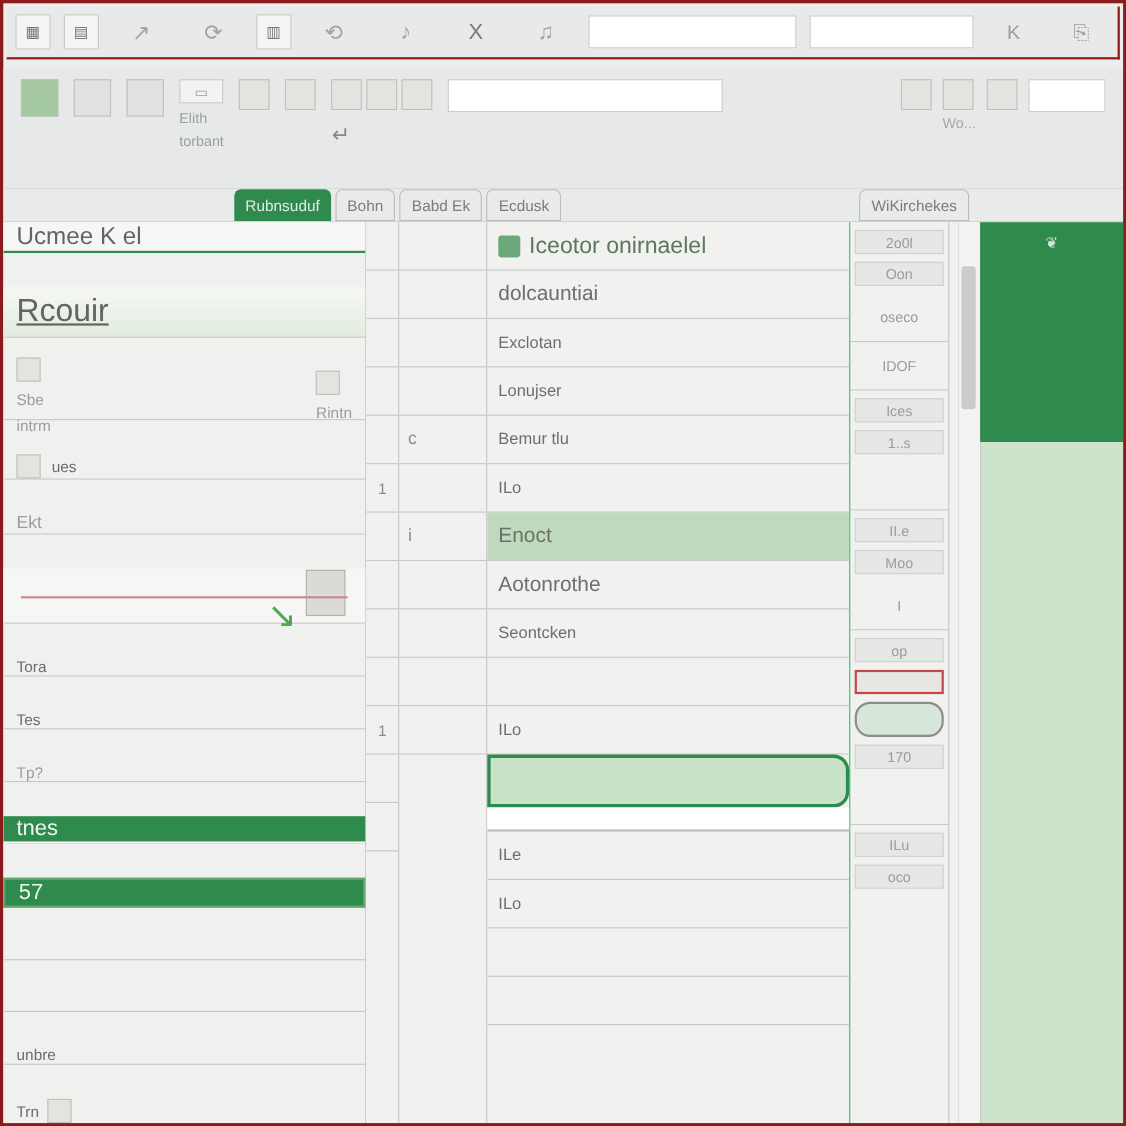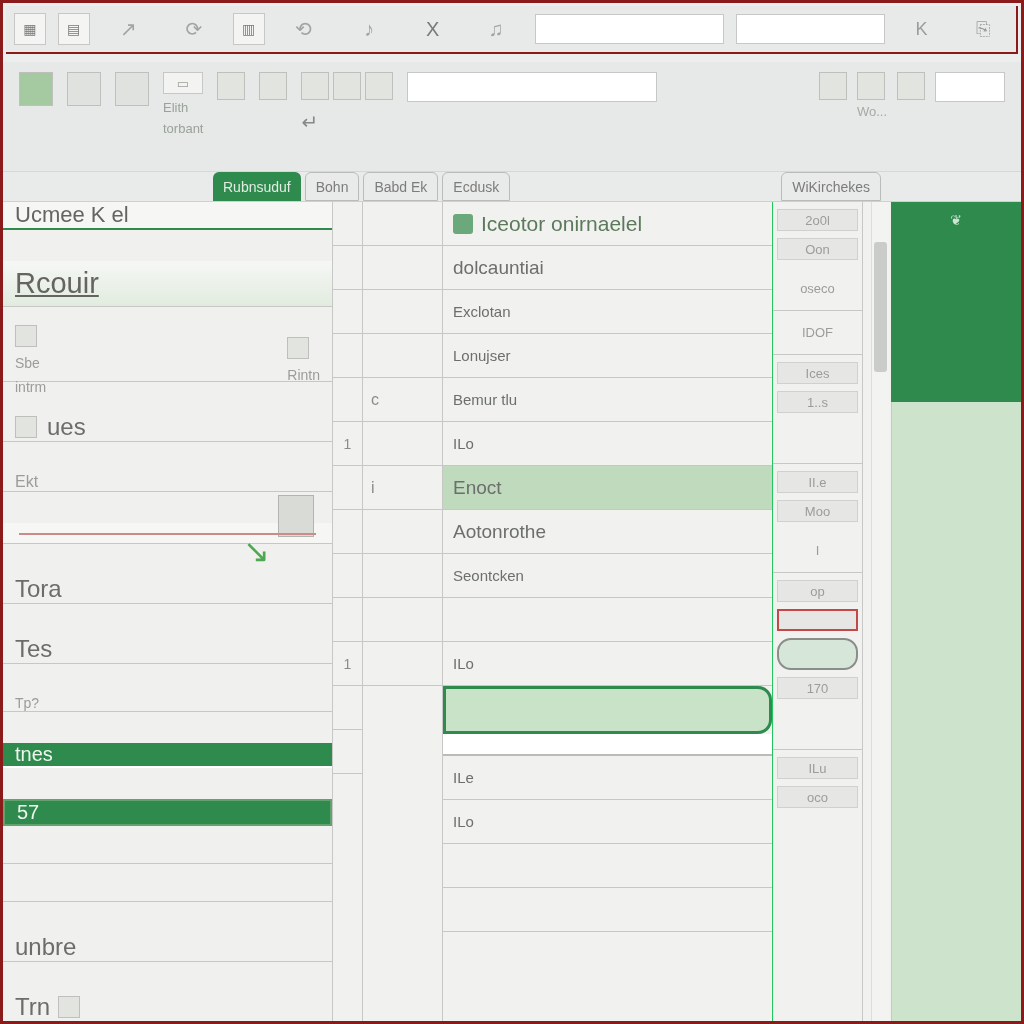--- a/index.html
+++ b/index.html
@@ -85,21 +85,21 @@
 .left-sub {
   height: 46px; background: linear-gradient(#f6f7f5, #e1ecdf);
   display: flex; align-items: center; padding: 15px 12px;
   color: #646463; font-size: 29px;
   border-bottom: 1px solid #c7c8c6;
   text-decoration: underline;
 }
 .left-row {
   height: 44px; border-bottom: 1px solid #c7c8c6;
   display: flex; align-items: center; padding: 0 12px;
-  color: #6c6c6a; font-size: 24px;
+  color: #6c6c6a; font-size: 14px;
 }
 .left-row.small { font-size: 14px; color: #9b9d9a; justify-content: space-between; }
 .left-row .lbl { display: flex; align-items: flex-start; gap: 8px; flex-direction: column; }
 .left-row .sqico { width: 22px; height: 22px; background: #e2e4e0; border: 1px solid #bfbfbd; display: inline-block; }
 .left-graphic { height: 140px; border-bottom: 1px solid #c7c8c6; position: relative; background: #f6f7f5; }
 .left-graphic::after { content: ""; position: absolute; left: 16px; right: 16px; top: 50%; height: 2px; background: #cc8b8b; }
 .left-graphic .mark { position: absolute; left: 240px; top: 46%; font-size: 32px; color: #4ea751; }
 .left-highlight {
   background: #2f8a4d; color: #eef6ef;
   height: 44px; display: flex; align-items: center;

